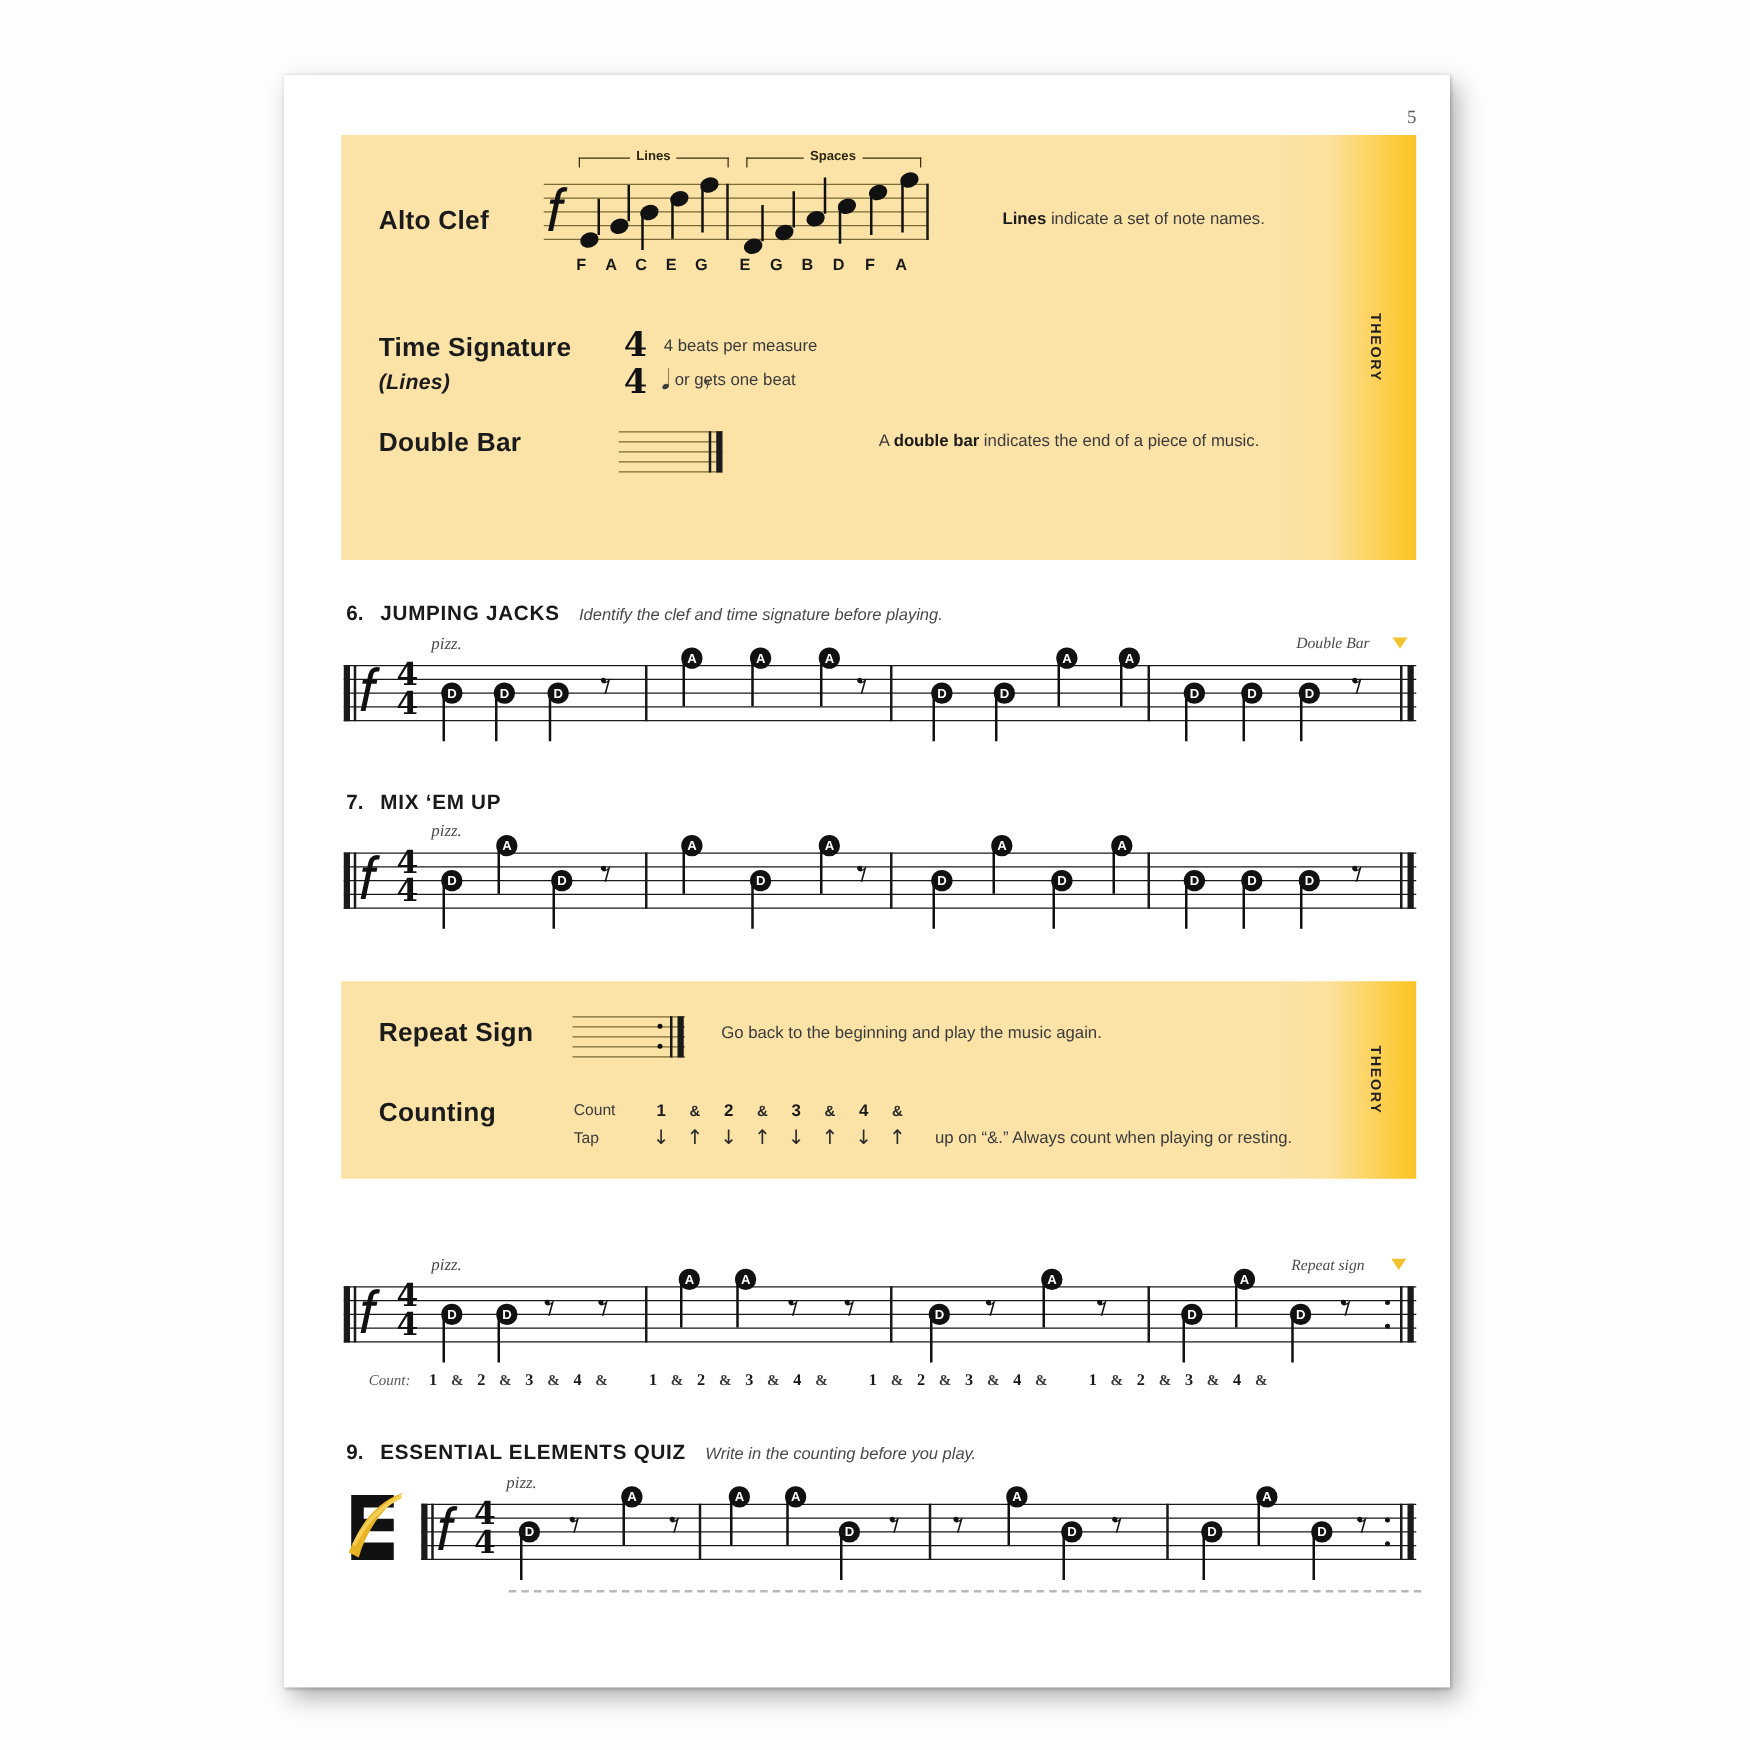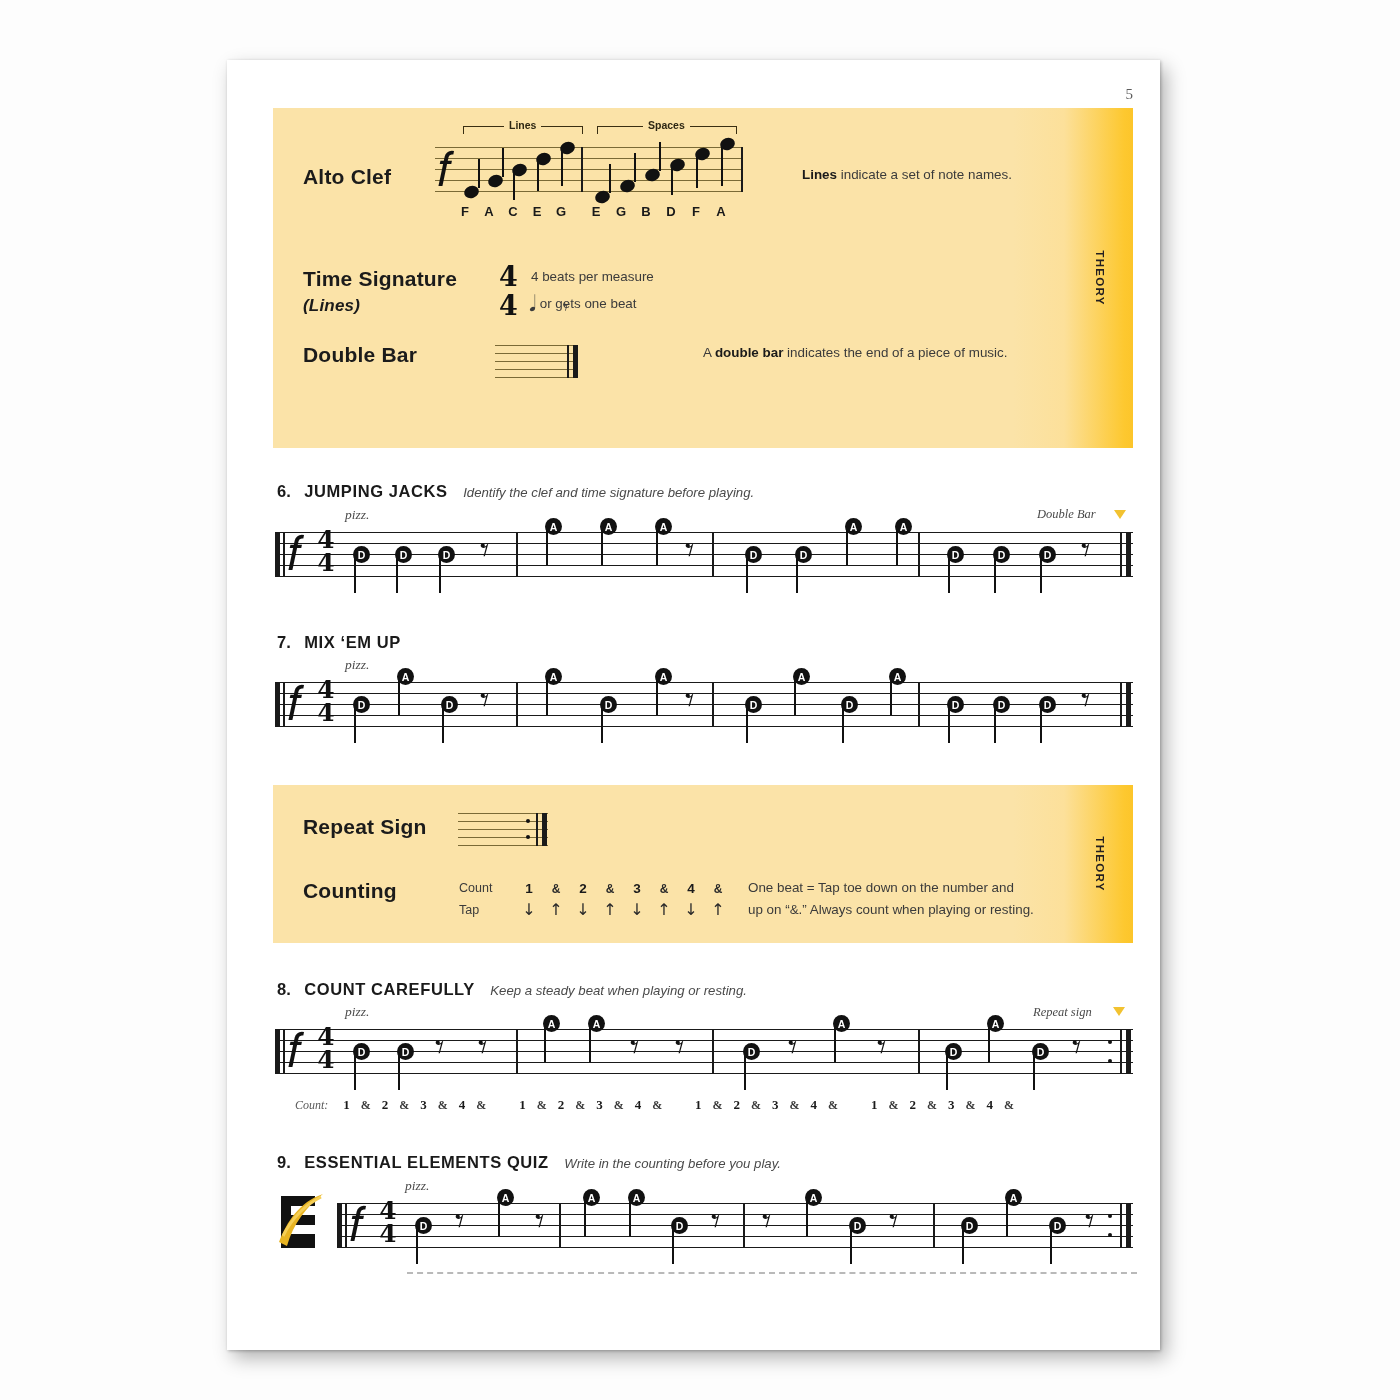--- a/index.html
+++ b/index.html
@@ -407,20 +407,21 @@
         <div class="line" style="top:24px;"></div>
         <div class="line" style="top:32px;"></div>
         <div class="repeat-dots" style="left:68px;top:0;">
           <i style="top:6px;"></i>
             <i style="top:22px;"></i>
         </div>
         <div class="barline" style="left:78px; top:0; height:33px;"></div>
         <div class="barline thick" style="left:84px; top:0; height:33px;"></div>
       </div>
 
+      <div class="desc" style="left:304px; top:29px; width:400px;">Go back to the beginning and play the music again.</div>
 
       <div class="term" style="left:30px; top:94px;text-align:center;">Counting</div>
 
       <div class="counting-grid" style="left:186px; top:96px;">
         <div class="cg-label" style="left:0; top:0;">Count</div>
         <div class="cg-label" style="left:0; top:22px;">Tap</div>
 
         <div class="cg-cell cg-num" style="left:61px; top:0;">1</div>
         <div class="cg-cell cg-amp" style="left:88px; top:1px;">&amp;</div>
         <div class="cg-cell cg-num" style="left:115px; top:0;">2</div>
@@ -433,29 +434,23 @@
         <div class="cg-cell cg-arrow" style="left:61px; top:19px;">↓</div>
         <div class="cg-cell cg-arrow" style="left:88px; top:19px;">↑</div>
         <div class="cg-cell cg-arrow" style="left:115px; top:19px;">↓</div>
         <div class="cg-cell cg-arrow" style="left:142px; top:19px;">↑</div>
         <div class="cg-cell cg-arrow" style="left:169px; top:19px;">↓</div>
         <div class="cg-cell cg-arrow" style="left:196px; top:19px;">↑</div>
         <div class="cg-cell cg-arrow" style="left:223px; top:19px;">↓</div>
         <div class="cg-cell cg-arrow" style="left:250px; top:19px;">↑</div>
       </div>
 
-      <div class="desc" style="left:475px; top:92px; width:400px; line-height:1.6;">One beat = Tap toe down on the number and</div>
       <div class="desc" style="left:475px; top:114px; width:420px; line-height:1.6;">up on “&amp;.”  Always count when playing or resting.</div>
     </div>
 
-    <div class="ex-head" style="left:50px; top:920px;">
-      <span class="ex-num">8.</span>
-      <span class="ex-title" style="margin-left:9px;">COUNT CAREFULLY</span>
-      <span class="ex-sub" style="margin-left:11px;">Keep a steady beat when playing or resting.</span>
-    </div>
     <div class="pizz" style="left:118px; top:944px;">pizz.</div>
     <div class="anno" style="left:806px; top:945px;">Repeat sign</div>
     <div class="anno-arrow" style="left:886px; top:947px;"></div>
 
     <div class="staff" style="left:48px; top:969px; width:858px; height:44px;">
       <div class="line" style="top:0px;"></div>
         <div class="line" style="top:11px;"></div>
       <div class="line" style="top:22px;"></div>
         <div class="line" style="top:33px;"></div>
       <div class="line" style="top:44px;"></div>

